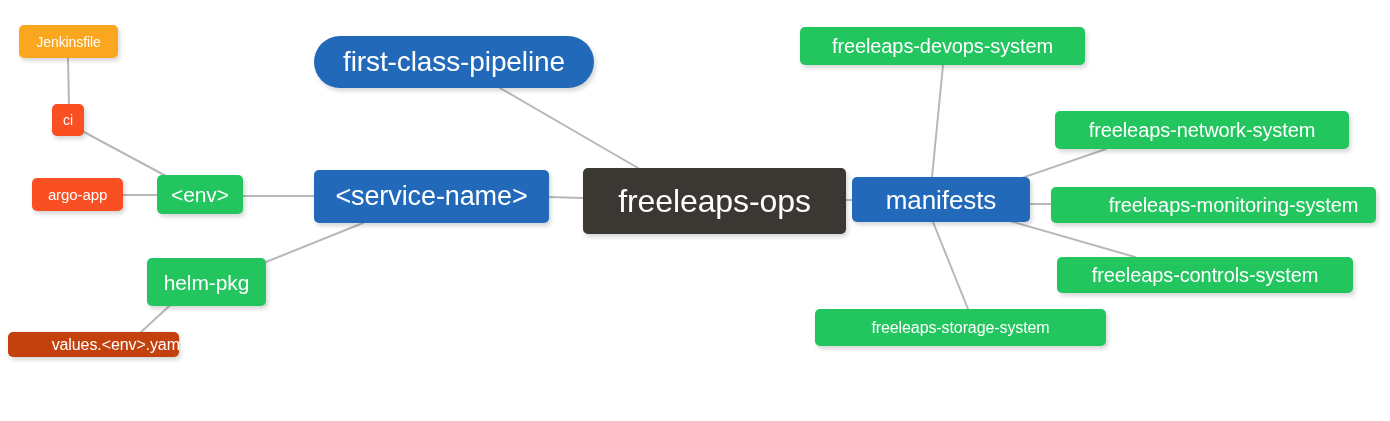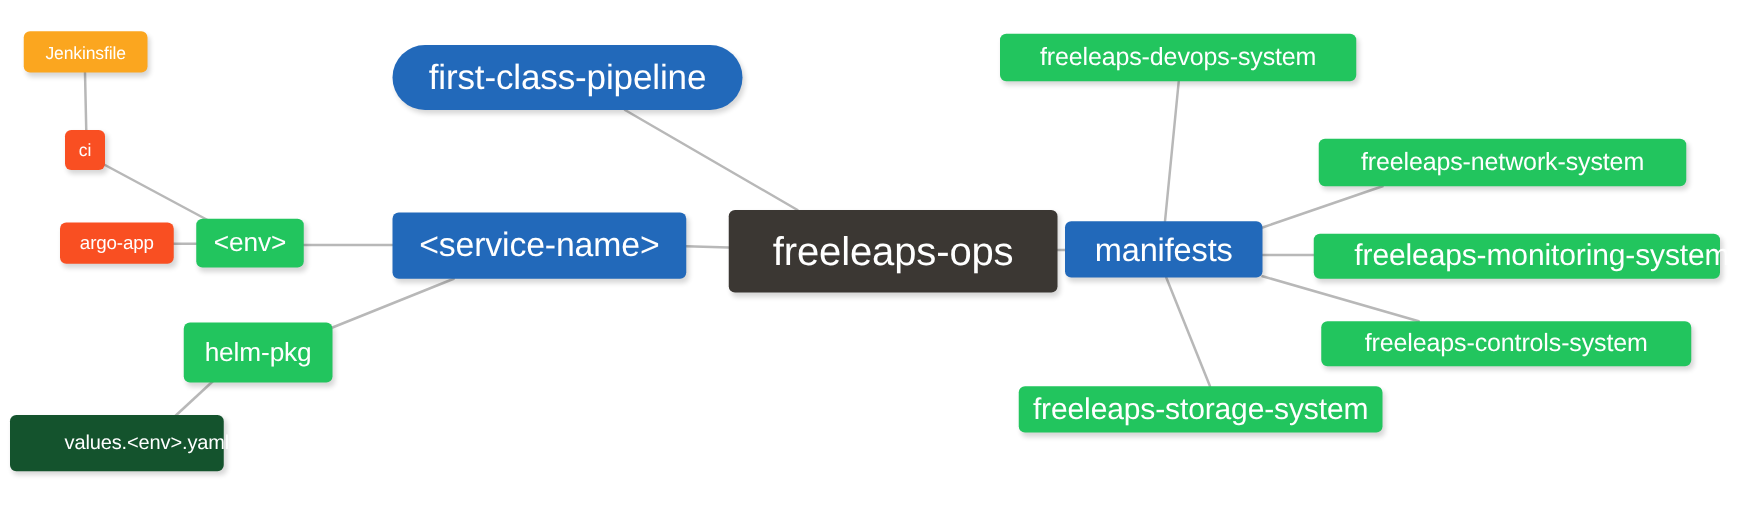--- a/index.html
+++ b/index.html
@@ -61,53 +61,53 @@
       <line x1="1010" y1="221" x2="1135" y2="257" stroke="#b8b8b8" stroke-width="2" stroke-linecap="round"></line>
       <line x1="933" y1="222" x2="968" y2="309" stroke="#b8b8b8" stroke-width="2" stroke-linecap="round"></line>
     </svg>
   <div id="nodes">
       <div class="node" style="left: 19px; top: 25px; width: 99px; height: 33px; background: rgb(251, 166, 31); font-size: 14px;">
         <span class="node-label">Jenkinsfile</span>
       </div>
       <div class="node" style="left: 52px; top: 104px; width: 32px; height: 32px; background: rgb(249, 79, 34); font-size: 14px; align-items: center;">
         <span class="node-label">ci</span>
       </div>
-      <div class="node" style="left: 32px; top: 178px; width: 91px; height: 33px; background: rgb(249, 79, 34); font-size: 15px; margin-left: 16px;">
+      <div class="node" style="left: 32px; top: 178px; width: 91px; height: 33px; background: rgb(249, 79, 34); font-size: 15px;">
         <span class="node-label">argo-app</span>
       </div>
       <div class="node" style="left: 157px; top: 175px; width: 86px; height: 39px; background: rgb(34, 197, 94); font-size: 21px; text-align: center;">
         <span class="node-label">&lt;env&gt;</span>
       </div>
       <div class="node" style="left: 147px; top: 258px; width: 119px; height: 48px; background: rgb(34, 197, 94); font-size: 21px;">
         <span class="node-label">helm-pkg</span>
       </div>
-      <div class="node" style="left: 8px; top: 332px; width: 171px; height: 45px; background: #14532d; font-size: 16px; padding-left: 48px;">
+      <div class="node" style="left: 8px; top: 332px; width: 171px; height: 25px; background: #c2410c; font-size: 16px; padding-left: 48px;">
         <span class="node-label">values.&lt;env&gt;.yaml</span>
       </div>
       <div class="node" style="left: 314px; top: 36px; width: 280px; height: 52px; background: rgb(34, 105, 186); font-size: 28px; border-radius: 26px;">
         <span class="node-label">first-class-pipeline</span>
       </div>
       <div class="node" style="left: 314px; top: 170px; width: 235px; height: 53px; background: rgb(34, 105, 186); font-size: 27px;">
         <span class="node-label">&lt;service-name&gt;</span>
       </div>
       <div class="node" style="left: 583px; top: 168px; width: 263px; height: 66px; background: rgb(59, 55, 51); font-size: 32px; justify-content: center;">
         <span class="node-label">freeleaps-ops</span>
       </div>
-      <div class="node" style="left: 852px; top: 177px; width: 158px; height: 45px; background: rgb(34, 105, 186); font-size: 26px;">
+      <div class="node" style="left: 852px; top: 177px; width: 178px; height: 45px; background: rgb(34, 105, 186); font-size: 26px;">
         <span class="node-label">manifests</span>
       </div>
       <div class="node" style="left: 800px; top: 27px; width: 285px; height: 38px; background: rgb(34, 197, 94); font-size: 20px;">
         <span class="node-label">freeleaps-devops-system</span>
       </div>
       <div class="node" style="left: 1055px; top: 111px; width: 294px; height: 38px; background: rgb(34, 197, 94); font-size: 20px;">
         <span class="node-label">freeleaps-network-system</span>
       </div>
-      <div class="node" style="left: 1051px; top: 187px; width: 325px; height: 36px; background: rgb(34, 197, 94); font-size: 24px; padding-left: 40px;">
+      <div class="node" style="left: 1051px; top: 187px; width: 325px; height: 36px; background: rgb(34, 197, 94); font-size: 20px; padding-left: 40px;">
         <span class="node-label">freeleaps-monitoring-system</span>
       </div>
       <div class="node" style="left: 1057px; top: 257px; width: 296px; height: 36px; background: rgb(34, 197, 94); font-size: 20px;">
         <span class="node-label">freeleaps-controls-system</span>
       </div>
-      <div class="node" style="left: 815px; top: 309px; width: 291px; height: 37px; background: rgb(34, 197, 94); font-size: 24px;">
+      <div class="node" style="left: 815px; top: 309px; width: 291px; height: 37px; background: rgb(34, 197, 94); font-size: 16px;">
         <span class="node-label">freeleaps-storage-system</span>
       </div>
     </div>
 </div>
 
 </body></html>

